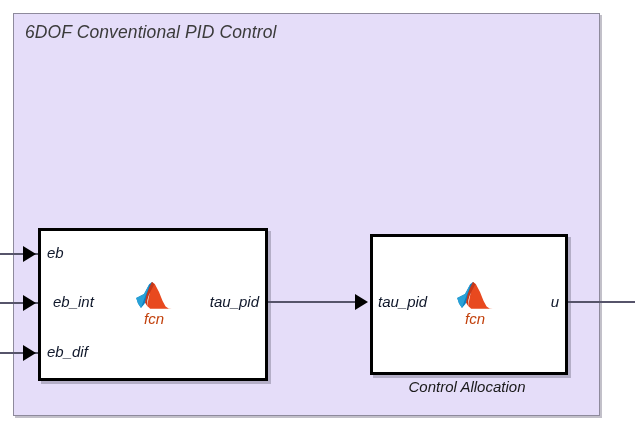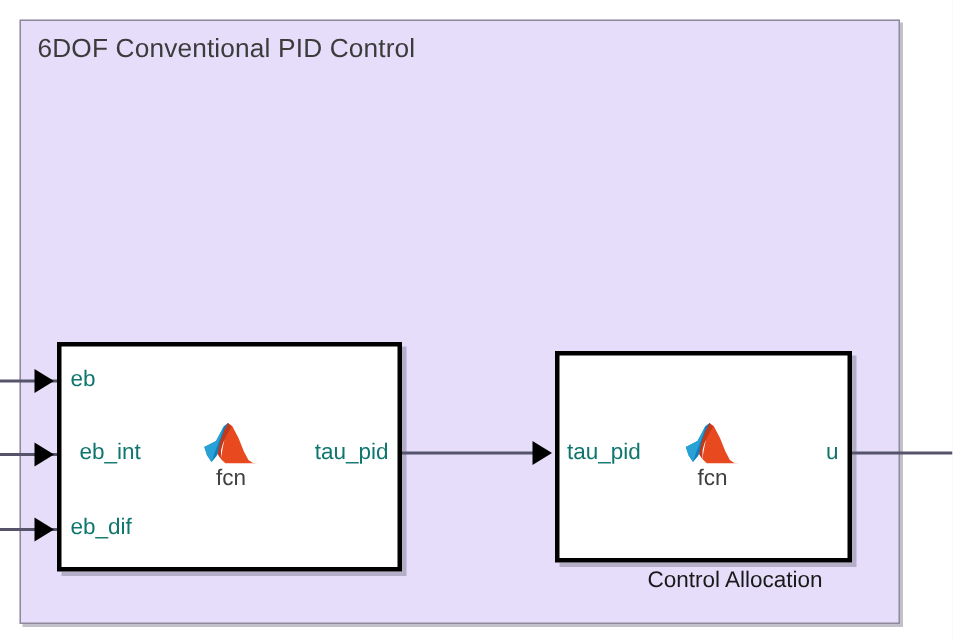--- a/index.html
+++ b/index.html
@@ -14,20 +14,21 @@
     overflow: hidden;
     position: relative;
   }
 
   #canvas {
     position: absolute;
     left: 0; top: 0;
     width: 635px;
     height: 428px;
     background: #ffffff;
+    font-style: italic;
   }
 
   
   .subsystem {
     position: absolute;
     left: 13px;
     top: 13px;
     width: 587px;
     height: 403px;
     background: #e5ddf9;
@@ -59,39 +60,39 @@
     position: absolute;
     text-align: center;
     font-size: 15px;
     color: #1a1a1a;
     white-space: nowrap;
   }
 
   .port-label {
     position: absolute;
     font-size: 15px;
-    color: #0f766e;
+    color: #0f172a;
     white-space: nowrap;
   }
   .port-label.out { text-align: right; }
 
   
   .fcn-icon-wrap {
     position: absolute;
     text-align: center;
     width: 60px;
   }
   .fcn-icon {
     display: block;
     margin: 0 auto;
   }
   .fcn-text {
     display: block;
     font-size: 15px;
-    color: #404040;
+    color: #c2410c;
     margin-top: -1px;
   }
 
   
   .sig-line {
     position: absolute;
     background: #56546a;
     height: 2px;
   }
   .arrow-head {
@@ -154,17 +155,17 @@
   <div class="fcn-icon-wrap" style="left:445px; top:281px;">
     <svg class="fcn-icon" width="38" height="30" viewBox="0 0 38 30">
       <path d="M1.2 17.0 L9.0 13.0 L14.2 3.2 L17.0 1.0 L19.2 3.6 L16.4 8.6 L12.6 16.0 L9.4 23.0 L6.0 27.0 L3.0 22.5 Z" fill="#0f7fc0"></path>
       <path d="M17.0 1.0 L19.8 3.0 L24.0 11.0 L27.6 20.0 L30.6 25.6 L33.6 27.6 L36.8 27.8 L20.0 27.8 L15.2 27.8 L12.2 25.0 L13.4 18.0 L15.0 10.0 Z" fill="#e8491f"></path>
       <path d="M17.0 1.0 L19.2 3.6 L16.6 8.4 L13.8 14.0 L12.4 19.0 L12.2 25.0 L10.0 21.6 L11.6 13.6 L14.4 6.0 Z" fill="#c4381a"></path>
       <path d="M9.0 13.0 L14.2 3.2 L13.0 8.2 L10.4 14.8 L8.2 20.4 L6.0 27.0 L3.0 22.5 L1.2 17.0 Z" fill="#2aa3d8" opacity="0.95"></path>
     </svg>
     <span class="fcn-text">fcn</span>
   </div>
 
-  <div class="block-label" style="left:391px; top:378px; width:198px;">Control Allocation</div>
+  <div class="block-label" style="left:368px; top:378px; width:198px;">Control Allocation</div>
 
   <div class="sig-line" style="left:568px; top:301px; width:67px;"></div>
 
 </div>
 
 </body></html>

